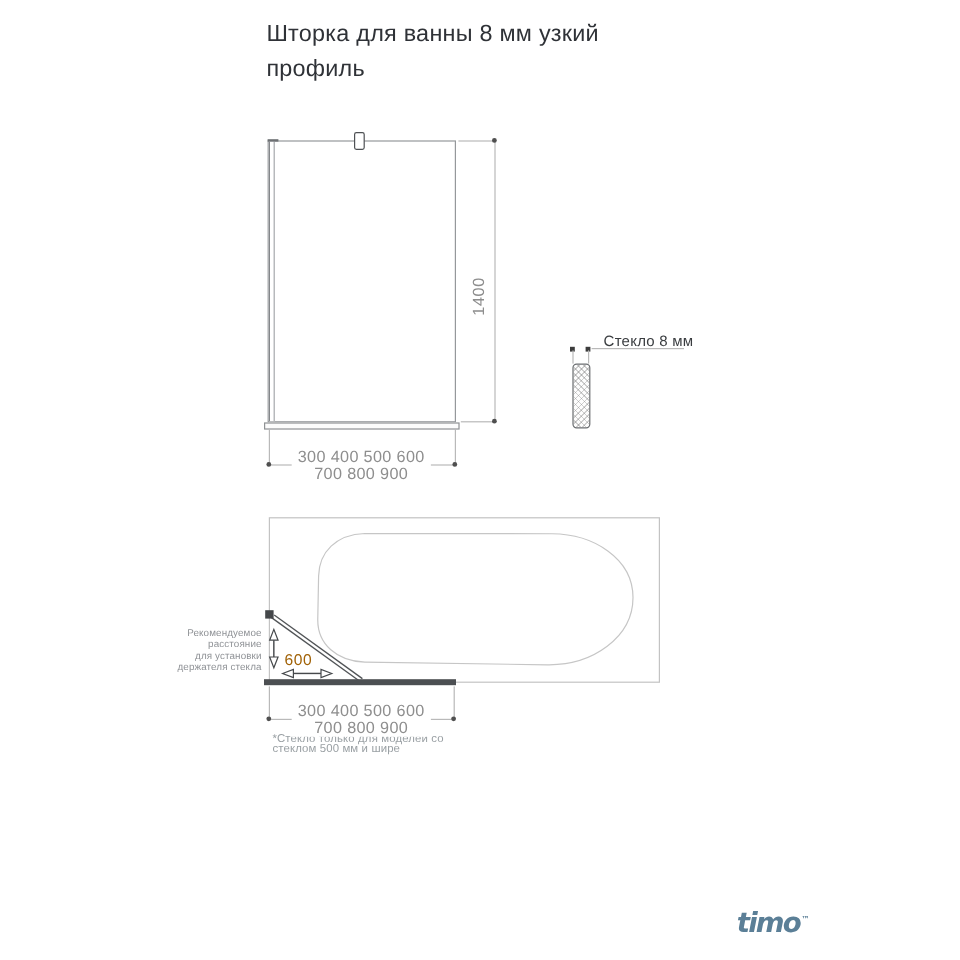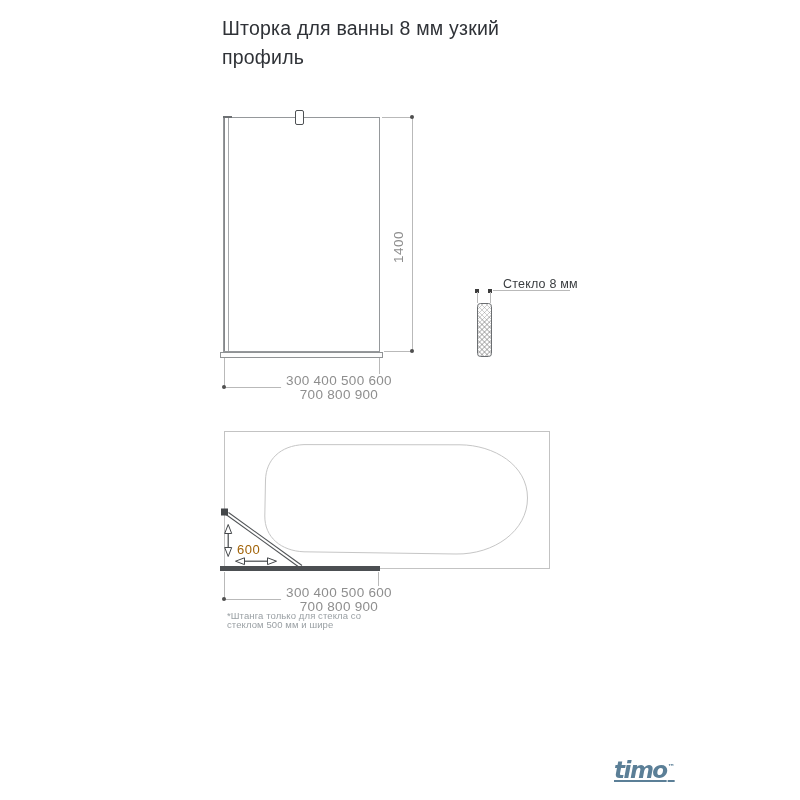--- a/index.html
+++ b/index.html
@@ -4,21 +4,21 @@
 <style>
   html,body{margin:0;padding:0;background:#fff;}
   #page{position:relative;width:800px;height:800px;background:#ffffff;overflow:hidden;
         font-family:"Liberation Sans",sans-serif;}
   .abs{position:absolute;}
   .hline{position:absolute;height:1px;background:#b9b9b9;}
   .vline{position:absolute;width:1px;background:#b9b9b9;}
   .dot{position:absolute;width:4px;height:4px;border-radius:50%;background:#4f4f4f;}
   .tick{position:absolute;width:4px;height:4px;background:#3c3c3c;}
   .dimtext{position:absolute;color:#8e8e8e;font-size:13.5px;line-height:13.8px;
-           letter-spacing:.3px;text-align:center;background:#fff;padding:0 5px;z-index:5;margin-left:38px;}
+           letter-spacing:.3px;text-align:center;background:#fff;padding:0 5px;z-index:5;}
   #title{position:absolute;left:222px;top:14px;width:300px;color:#2f3237;
          font-size:19.5px;line-height:29px;font-weight:500;letter-spacing:.2px;}
   #glass-front{position:absolute;left:223px;top:117px;width:157px;height:235px;
                border:1.5px solid #95989b;box-sizing:border-box;background:#fff;}
   #wall-profile{position:absolute;left:224px;top:118px;width:3px;height:233px;
                 border-left:1px solid #84878a;border-right:1px solid #a6a9ac;background:#fff;}
   #top-bracket{position:absolute;left:295px;top:110px;width:7px;height:13px;
                border:1.5px solid #4e5154;border-radius:2px;background:#fff;z-index:4;}
   #bottom-strip{position:absolute;left:220px;top:352px;width:161px;height:4px;
                 border:1px solid #8f9294;background:#fcfcfc;z-index:3;}
@@ -34,21 +34,21 @@
   #tub-rect{position:absolute;left:224px;top:431px;width:326px;height:138px;
             border:1px solid #c3c3c3;box-sizing:border-box;}
   #glass-topview{position:absolute;left:220px;top:566px;width:160px;height:5px;
                  background:#4c4f52;z-index:4;}
   #holder-note{position:absolute;left:120px;top:523px;width:98px;text-align:right;
                font-size:8.2px;line-height:9.3px;color:#8f9296;letter-spacing:.1px;}
   #dist-600{position:absolute;left:237px;top:542px;color:#a16207;font-size:13px;letter-spacing:.5px;}
   #footnote{position:absolute;left:227px;top:611px;font-size:9.5px;line-height:9px;
             color:#9aa0a4;letter-spacing:.1px;}
   #logo{position:absolute;left:614px;top:757px;color:#5b7f97;font-size:23px;
-        font-weight:bold;font-style:italic;letter-spacing:-1.5px;font-family:"DejaVu Sans",sans-serif;text-decoration:underline;}
+        font-weight:bold;font-style:italic;letter-spacing:-1.5px;font-family:"DejaVu Sans",sans-serif;}
   #logo sup{font-size:7px;letter-spacing:0;margin-left:1px;}
   svg{position:absolute;left:0;top:0;pointer-events:none;}
 </style>
 </head>
 <body>
 
 <div id="page">
 
   <div id="title">Шторка для ванны 8 мм узкий профиль</div>
 
@@ -97,32 +97,38 @@
 
     <line x1="228.2" y1="531" x2="228.2" y2="550" stroke="#46494c" stroke-width="1.2"></line>
     <polygon points="228.2,524.5 224.7,533.5 231.7,533.5" fill="#ffffff" stroke="#46494c" stroke-width="1"></polygon>
     <polygon points="228.2,556.5 224.7,547.5 231.7,547.5" fill="#ffffff" stroke="#46494c" stroke-width="1"></polygon>
 
     <line x1="243" y1="561.2" x2="269" y2="561.2" stroke="#46494c" stroke-width="1.2"></line>
     <polygon points="235.5,561.2 244.5,557.8 244.5,564.6" fill="#ffffff" stroke="#46494c" stroke-width="1"></polygon>
     <polygon points="276.5,561.2 267.5,557.8 267.5,564.6" fill="#ffffff" stroke="#46494c" stroke-width="1"></polygon>
   </svg>
 
+  <div id="holder-note">
+    <div>Рекомендуемое</div>
+    <div>расстояние</div>
+    <div>для установки</div>
+    <div>держателя стекла</div>
+  </div>
   <div id="dist-600">600</div>
 
   <div class="vline" style="left:224px;top:572px;height:28px;"></div>
   <div class="vline" style="left:378px;top:572px;height:28px;"></div>
   <div class="hline" style="left:224px;top:599px;width:155px;"></div>
   <div class="dot" style="left:222px;top:597px;"></div>
   <div class="dot" style="left:376px;top:597px;"></div>
   <div class="dimtext" style="left:301px;top:586px;transform:translateX(-50%);">
     <div>300 400 500 600</div>
     <div>700 800 900</div>
   </div>
 
   <div id="footnote">
-    <div>*Штанга только для стекла со</div>
+    <div>*Стекло только для моделей со</div>
     <div>стеклом 500 мм и шире</div>
   </div>
 
   <div id="logo"><span>timo</span><sup>™</sup></div>
 
 </div>
 
 </body></html>

